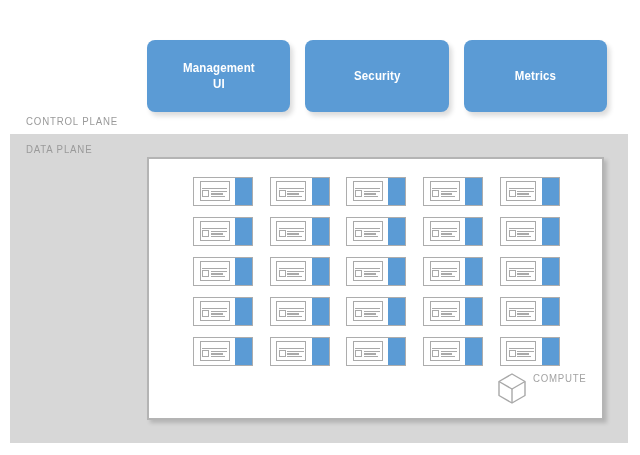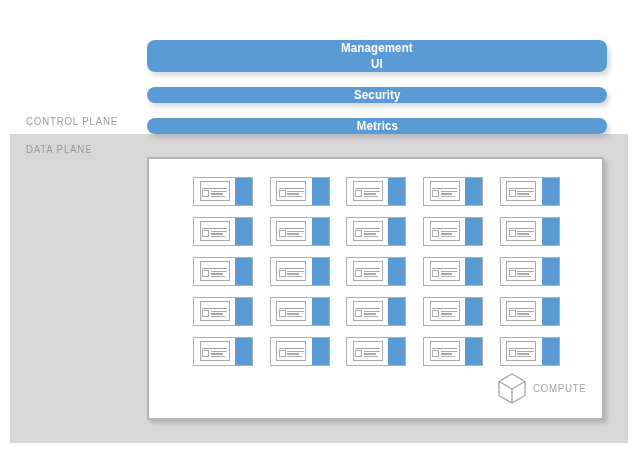--- a/index.html
+++ b/index.html
@@ -55,21 +55,20 @@
 
   
   .control-row {
     position: absolute;
     left: 147px;
     top: 40px;
     width: 460px;
     height: 72px;
     display: flex;
     gap: 15px;
-    flex-direction: column;
   }
   .control-box {
     flex: 1 1 0;
     border-radius: 8px;
     background: #5b9bd5;
     box-shadow: 3px 4px 5px rgba(0,0,0,0.14);
     display: flex;
     align-items: center;
     justify-content: center;
     text-align: center;
@@ -181,21 +180,20 @@
   .win-lines i.l1 { width: 100%; }
   .win-lines i.l2 { width: 72%; }
   .win-lines i.l3 { width: 86%; }
 
   
   .compute-legend {
     position: absolute;
     right: 11px;
     bottom: 14px;
     display: flex;
-    align-items: center;
     gap: 6px;
   }
   .cube-icon {
     display: block;
     width: 30px;
     height: 32px;
   }
   .compute-text {
     font-family: "Liberation Sans", sans-serif;
     font-size: 10.5px;

